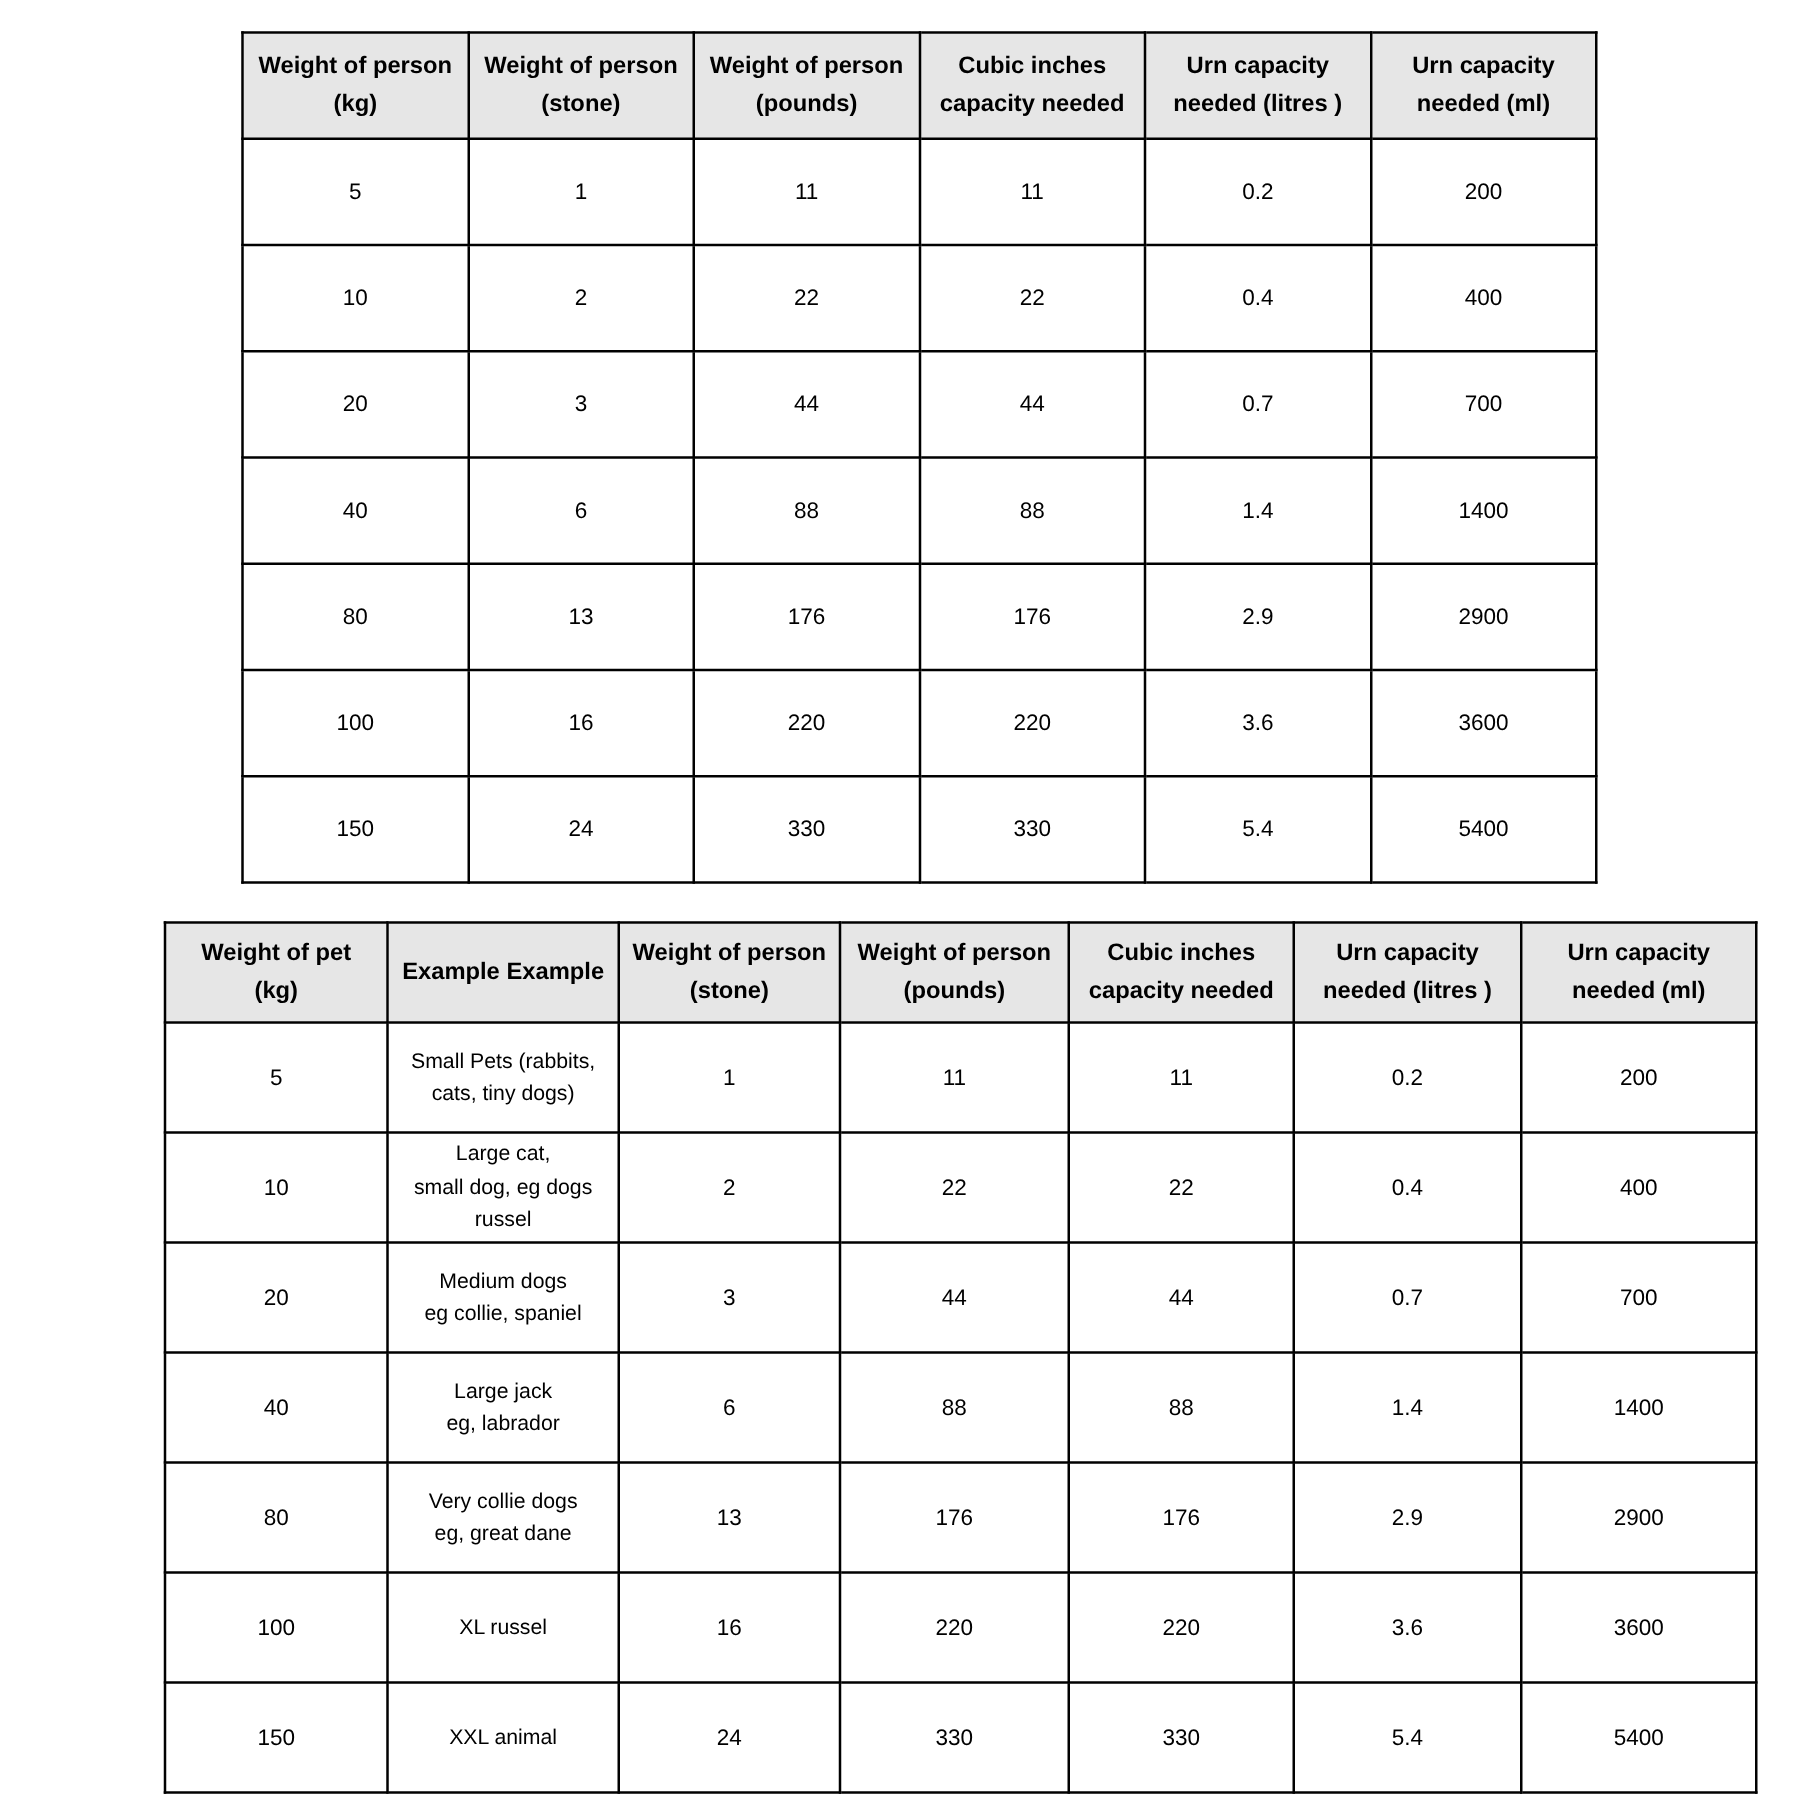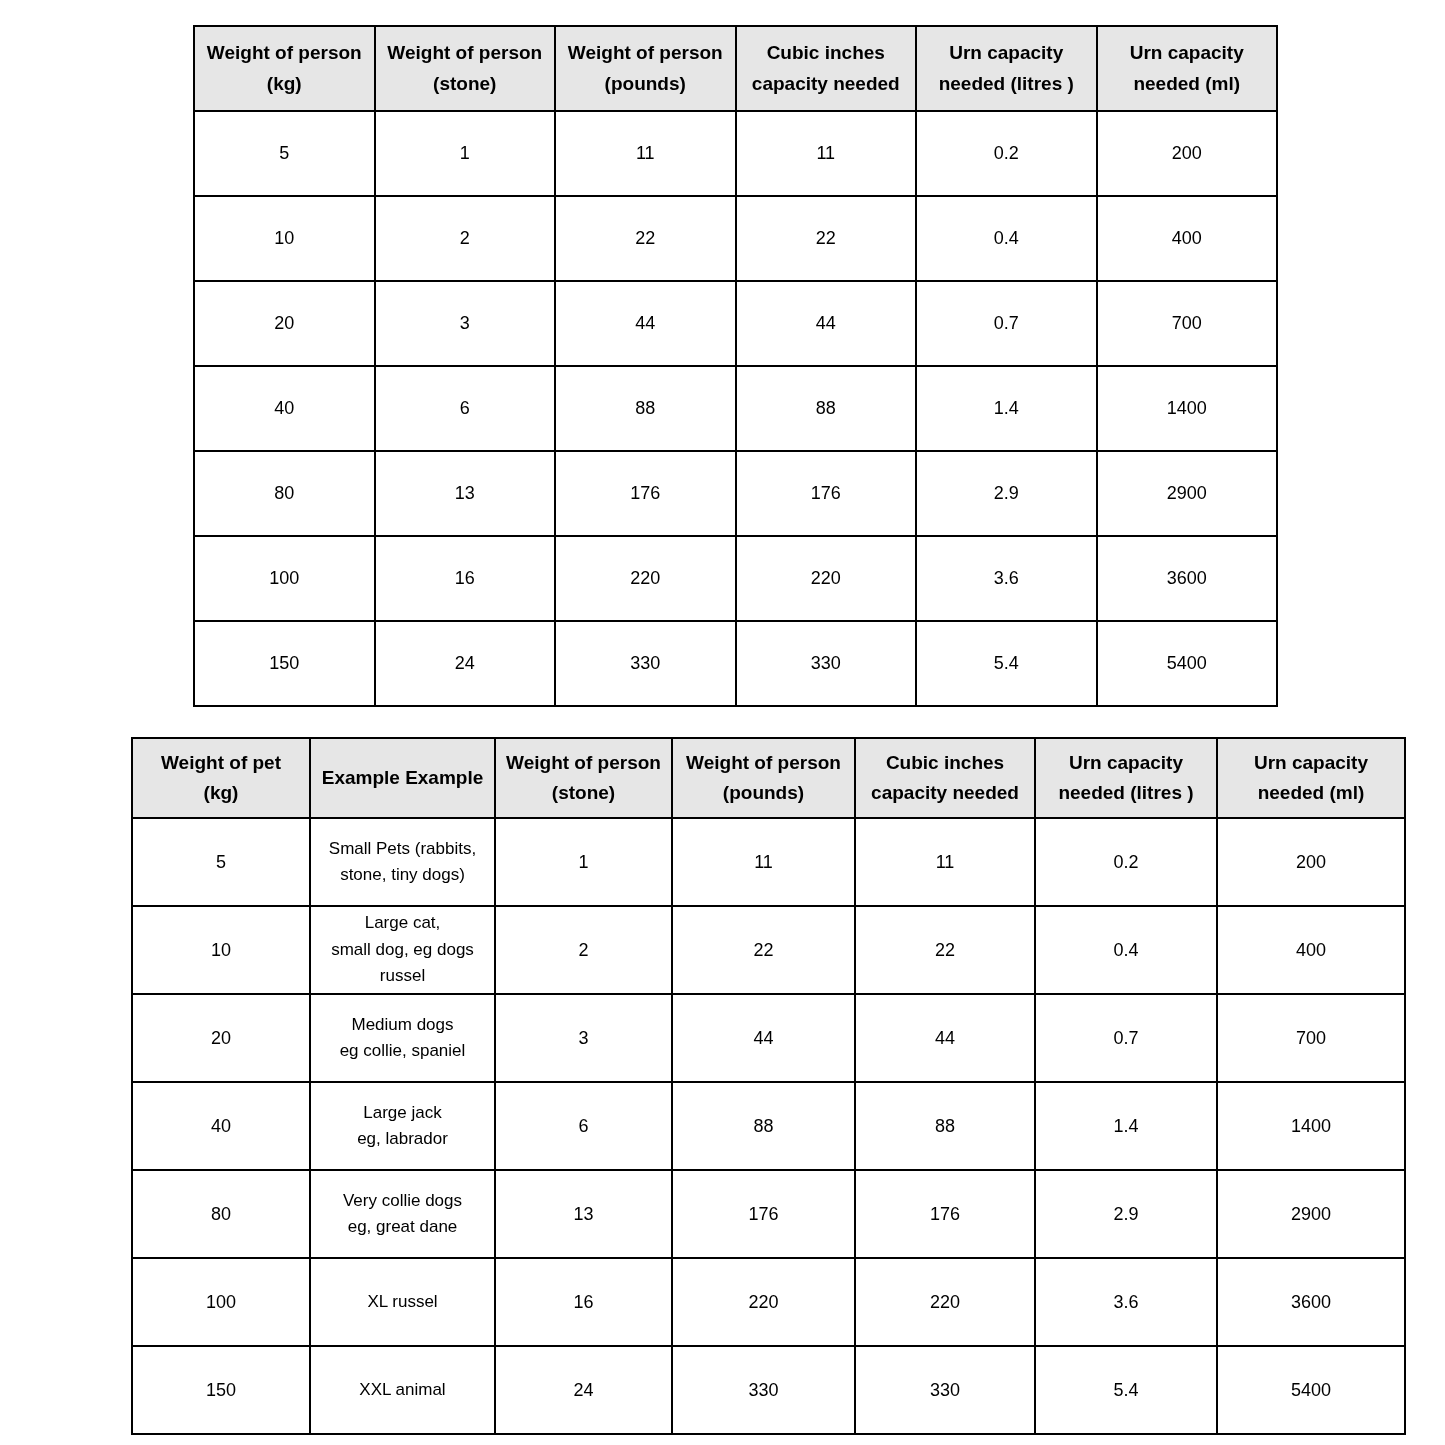--- a/index.html
+++ b/index.html
@@ -148,21 +148,21 @@
       <th>Urn capacity
 needed (litres )</th>
       <th>Urn capacity
 needed (ml)</th>
     </tr>
   </thead>
   <tbody>
     <tr>
       <td>5</td>
       <td class="animal-cell">Small Pets (rabbits,
-stone, tiny dogs)</td>
+cats, tiny dogs)</td>
       <td>1</td>
       <td>11</td>
       <td>11</td>
       <td>0.2</td>
       <td>200</td>
     </tr>
     <tr>
       <td>10</td>
       <td class="animal-cell">Large cat,
 small dog, eg dogs

